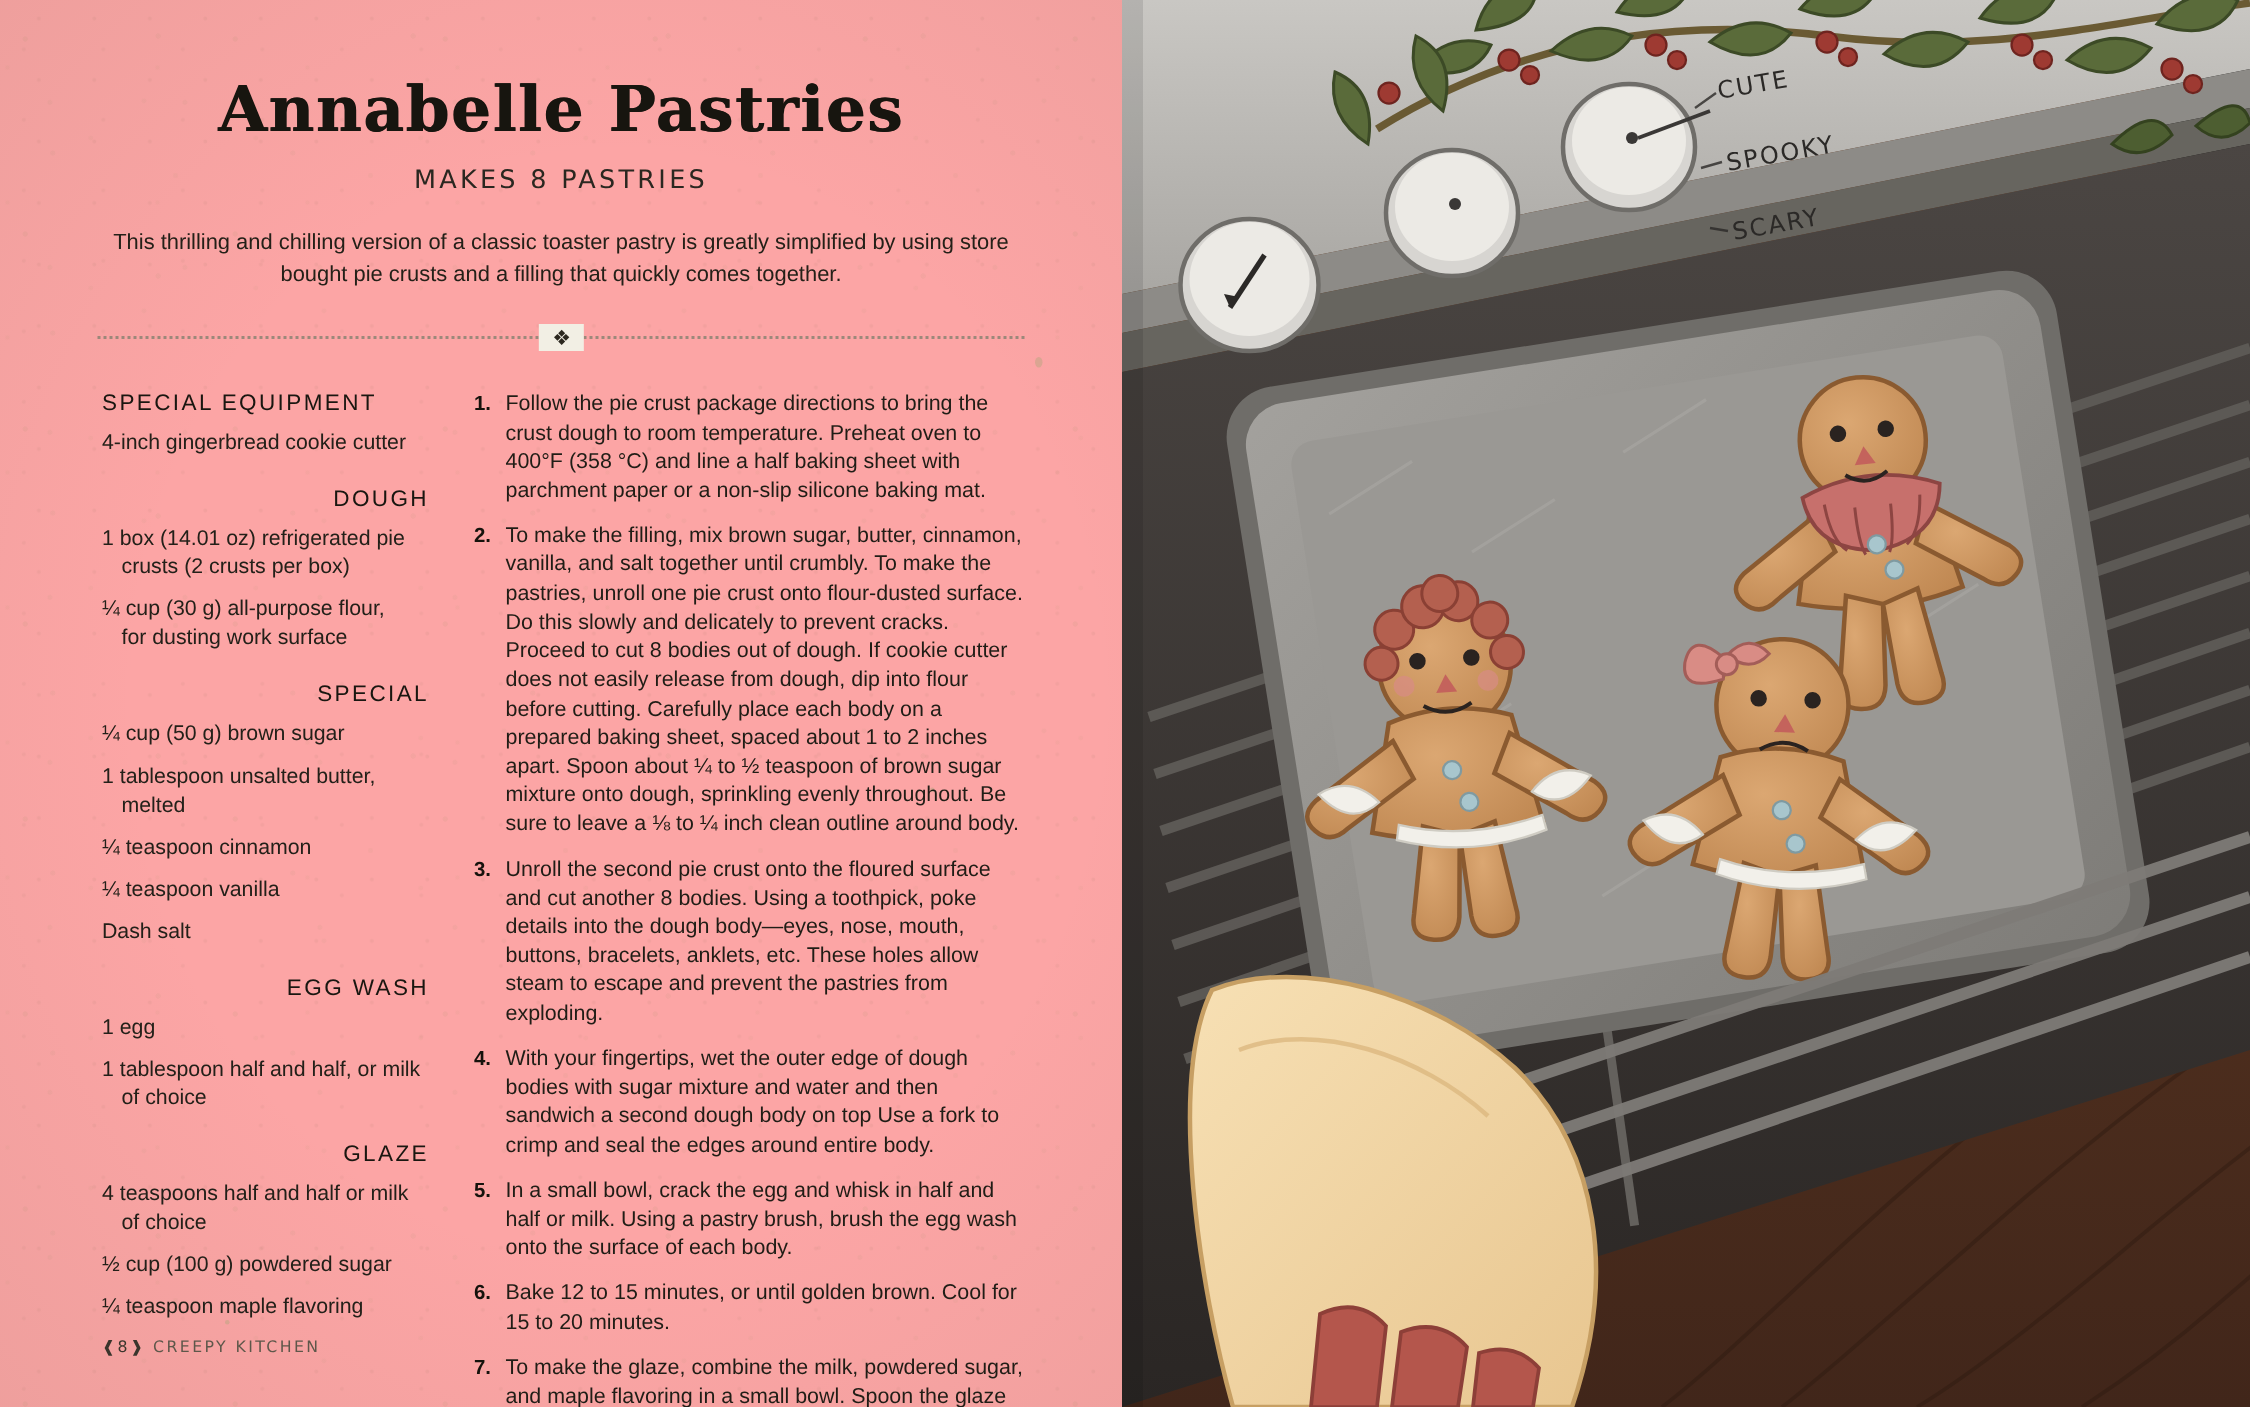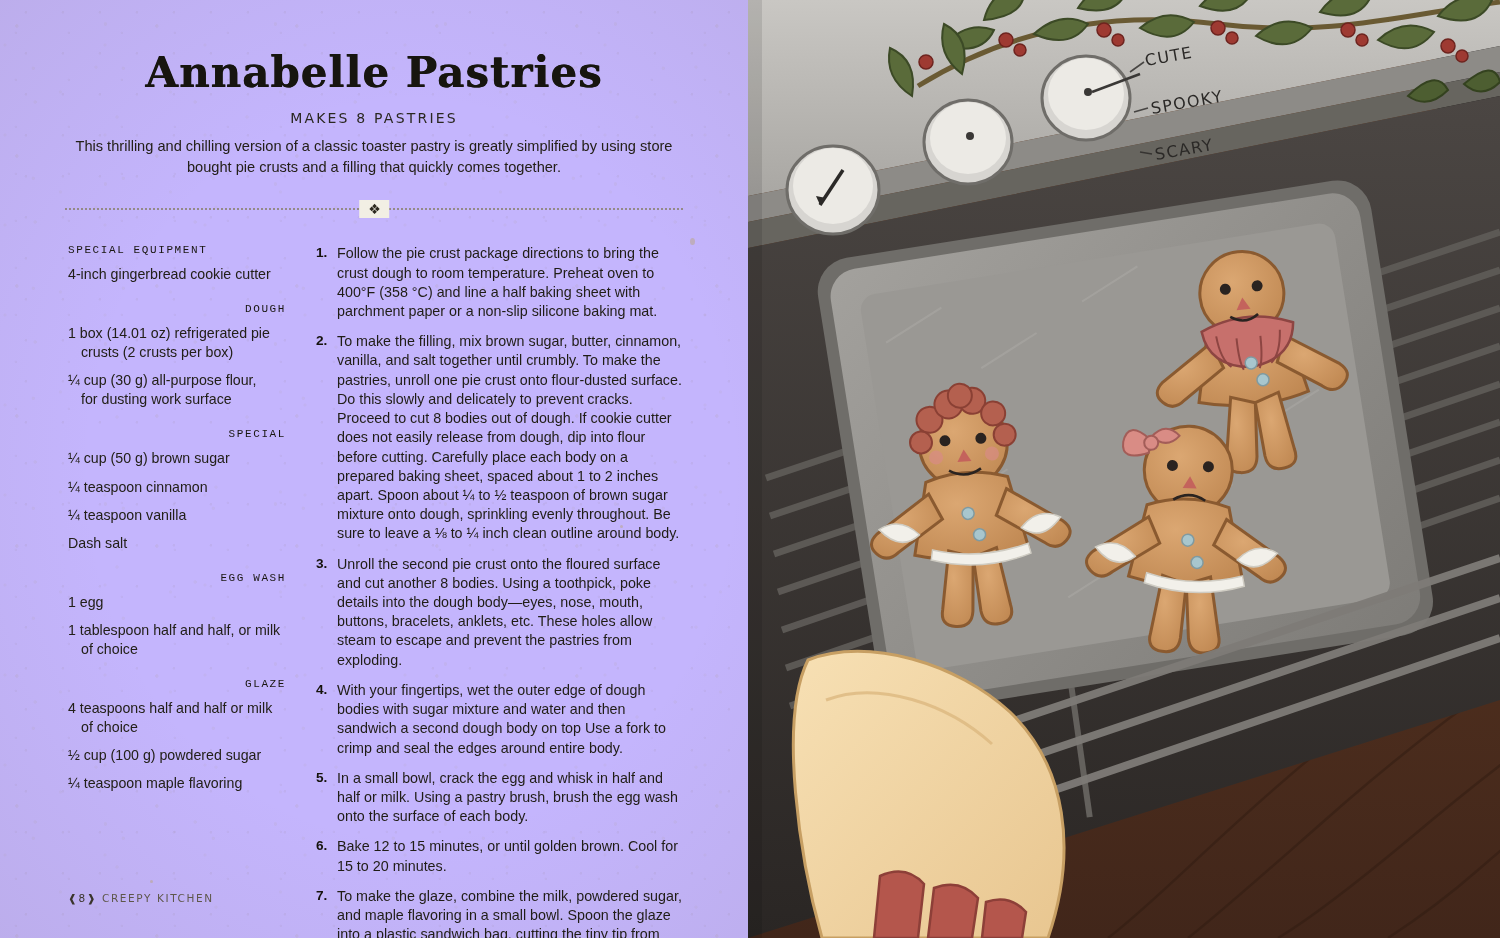--- a/index.html
+++ b/index.html
@@ -13,21 +13,21 @@
   #page {
     position: relative;
     width: 1500px; height: 938px;
     display: flex;
   }
 
   
   .recipe-page {
     position: relative;
     width: 748px; height: 938px;
-    background: #c4b5fd;
+    background: #fca5a5;
     overflow: hidden;
   }
   
   .paper-tex {
     position: absolute; inset: 0;
     background-image:
       radial-gradient(circle at 12% 20%, rgba(170,150,110,.12) 0 1.5px, transparent 2px),
       radial-gradient(circle at 37% 62%, rgba(170,150,110,.10) 0 1.3px, transparent 2px),
       radial-gradient(circle at 62% 15%, rgba(170,150,110,.10) 0 1.6px, transparent 2px),
       radial-gradient(circle at 80% 48%, rgba(170,150,110,.09) 0 1.2px, transparent 2px),
@@ -67,27 +67,27 @@
     letter-spacing: 1px;
     color: #17150f;
     font-weight: 700;
     margin: 0;
     line-height: 1;
     text-shadow: 0.5px 0 0 #17150f;
   }
   .recipe-subtitle {
     margin-top: 16px;
     font-family: "DejaVu Sans", sans-serif;
-    font-size: 14px;
+    font-size: 17px;
     letter-spacing: 2.2px;
     color: #2a2720;
   }
 
   .recipe-desc {
-    margin: 10px auto 0 auto;
+    margin: 22px auto 0 auto;
     width: 600px;
     text-align: center;
     font-family: "Liberation Sans", sans-serif;
     font-size: 14.6px;
     line-height: 1.45;
     color: #242018;
   }
 
   
   .divider {
@@ -116,22 +116,22 @@
   .cols {
     display: flex;
     margin: 26px 0 0 0;
     padding: 0 62px 0 68px;
     gap: 30px;
   }
   .col-left { width: 218px; flex: none; }
   .col-right { flex: 1; }
 
   .sec-head {
-    font-family: Liberation Mono, monospace;
-    font-size: 11px;
+    font-family: Liberation Sans, sans-serif;
+    font-size: 15px;
     letter-spacing: 1.6px;
     color: #191610;
     margin: 0 0 9px 0;
     font-weight: 400;
   }
   .sec-head.gap { margin-top: 19px; text-align: right; }
   .ing {
     font-size: 14.2px;
     line-height: 1.34;
     color: #232019;
@@ -221,20 +221,24 @@
             <span>1 box (14.01 oz) refrigerated pie</span>
             <span class="cont">crusts (2 crusts per box)</span>
           </p>
           <p class="ing">
             <span>¼ cup (30 g) all-purpose flour,</span>
             <span class="cont">for dusting work surface</span>
           </p>
 
           <div class="sec-head gap">SPECIAL</div>
           <p class="ing"><span>¼ cup (50 g) brown sugar</span></p>
+          <p class="ing">
+            <span>1 tablespoon unsalted butter,</span>
+            <span class="cont">melted</span>
+          </p>
           <p class="ing"><span>¼  teaspoon cinnamon</span></p>
           <p class="ing"><span>¼ teaspoon vanilla</span></p>
           <p class="ing"><span>Dash salt</span></p>
 
           <div class="sec-head gap">EGG WASH</div>
           <p class="ing"><span>1 egg</span></p>
           <p class="ing">
             <span>1 tablespoon half and half, or milk</span>
             <span class="cont">of choice</span>
           </p>

